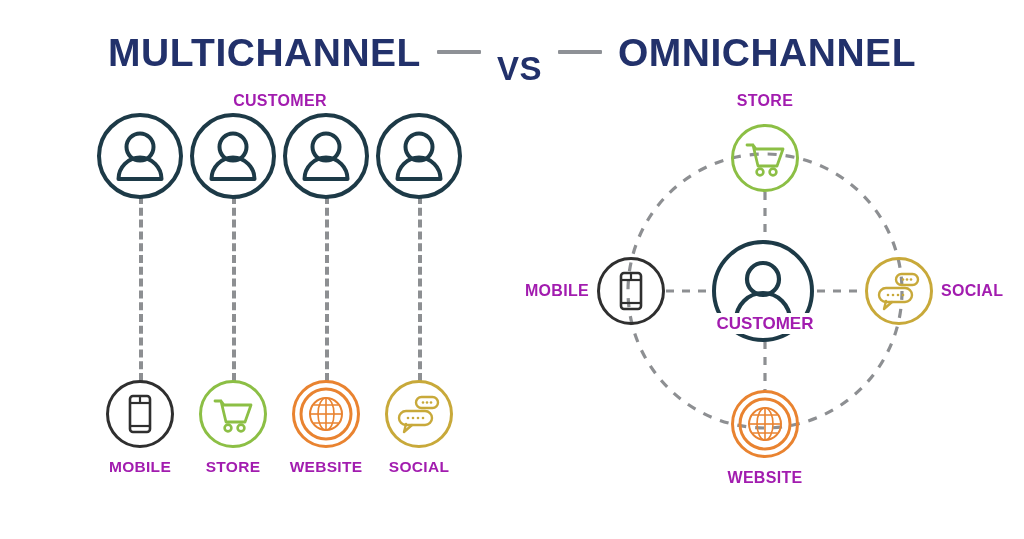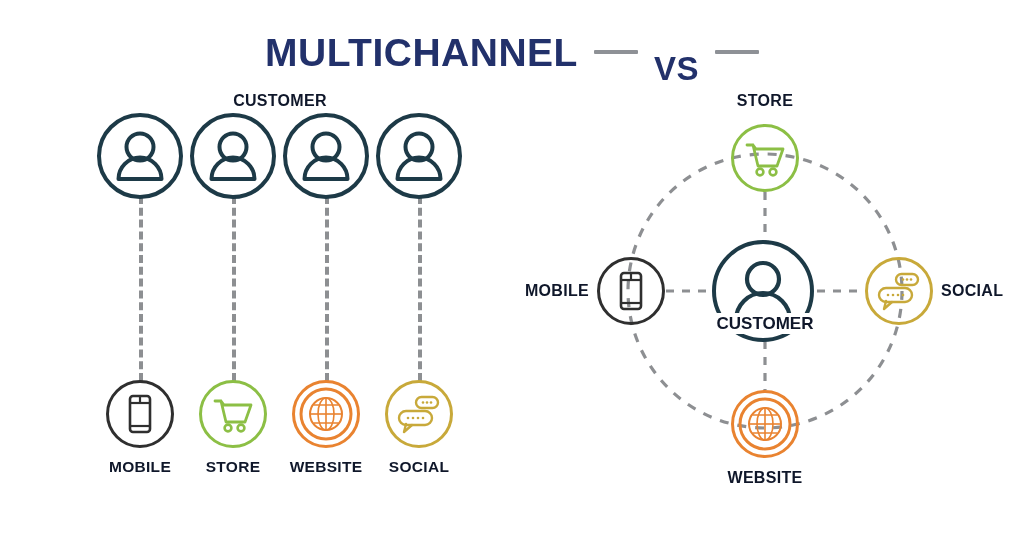--- a/index.html
+++ b/index.html
@@ -68,21 +68,21 @@
     position: absolute;
     box-sizing: border-box;
     border-style: solid;
     border-radius: 50%;
     background: transparent;
   }
   .caption {
     position: absolute;
     font-family: "Liberation Sans", sans-serif;
     font-weight: bold;
-    color: #0f172a;
+    color: #a21caf;
     white-space: nowrap;
     text-align: center;
     line-height: 1;
   }
   .caption.small { font-size: 15.5px; letter-spacing: 0.3px; }
   .caption.mid   { font-size: 16px;  letter-spacing: 0.3px; }
 
   
   .vdash {
     position: absolute;
@@ -103,20 +103,21 @@
 </head>
 <body>
 
 <div id="stage">
 
   <div class="title-bar">
     <span class="title-word">MULTICHANNEL</span>
     <span class="title-dash"></span>
     <span class="title-vs">VS</span>
     <span class="title-dash"></span>
+    <span class="title-word">OMNICHANNEL</span>
   </div>
 
   <div class="caption mid" style="left:200px; top:93px; width:160px;">CUSTOMER</div>
 
   <div class="vdash" style="left:139px; top:196px; height:185px;"></div>
   <div class="vdash" style="left:232px; top:196px; height:185px;"></div>
   <div class="vdash" style="left:325px; top:196px; height:185px;"></div>
   <div class="vdash" style="left:418px; top:196px; height:185px;"></div>
 
   <div class="node" style="left:97px; top:113px; width:86px; height:86px;">

